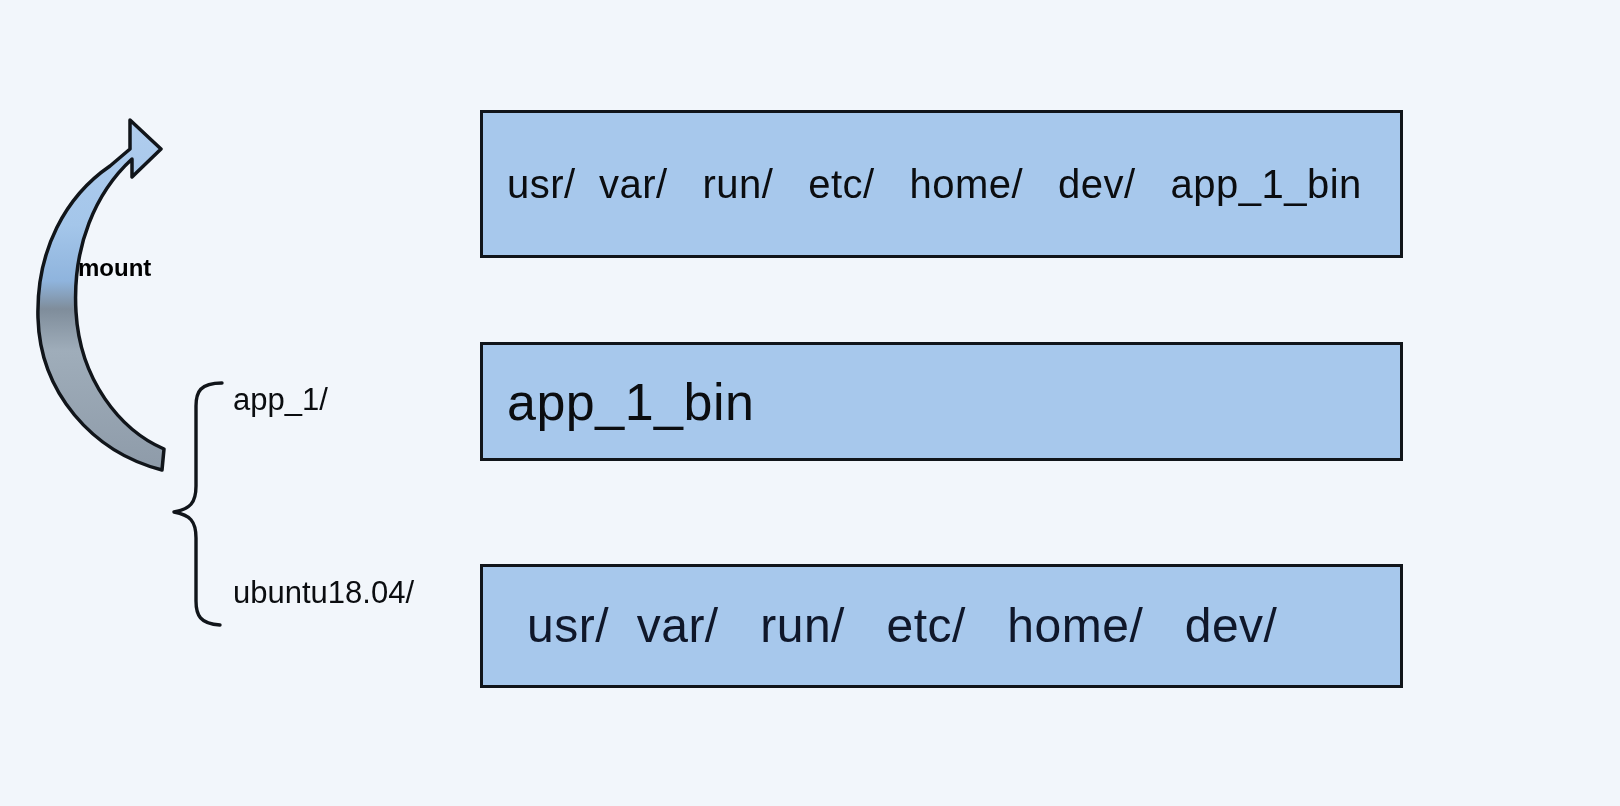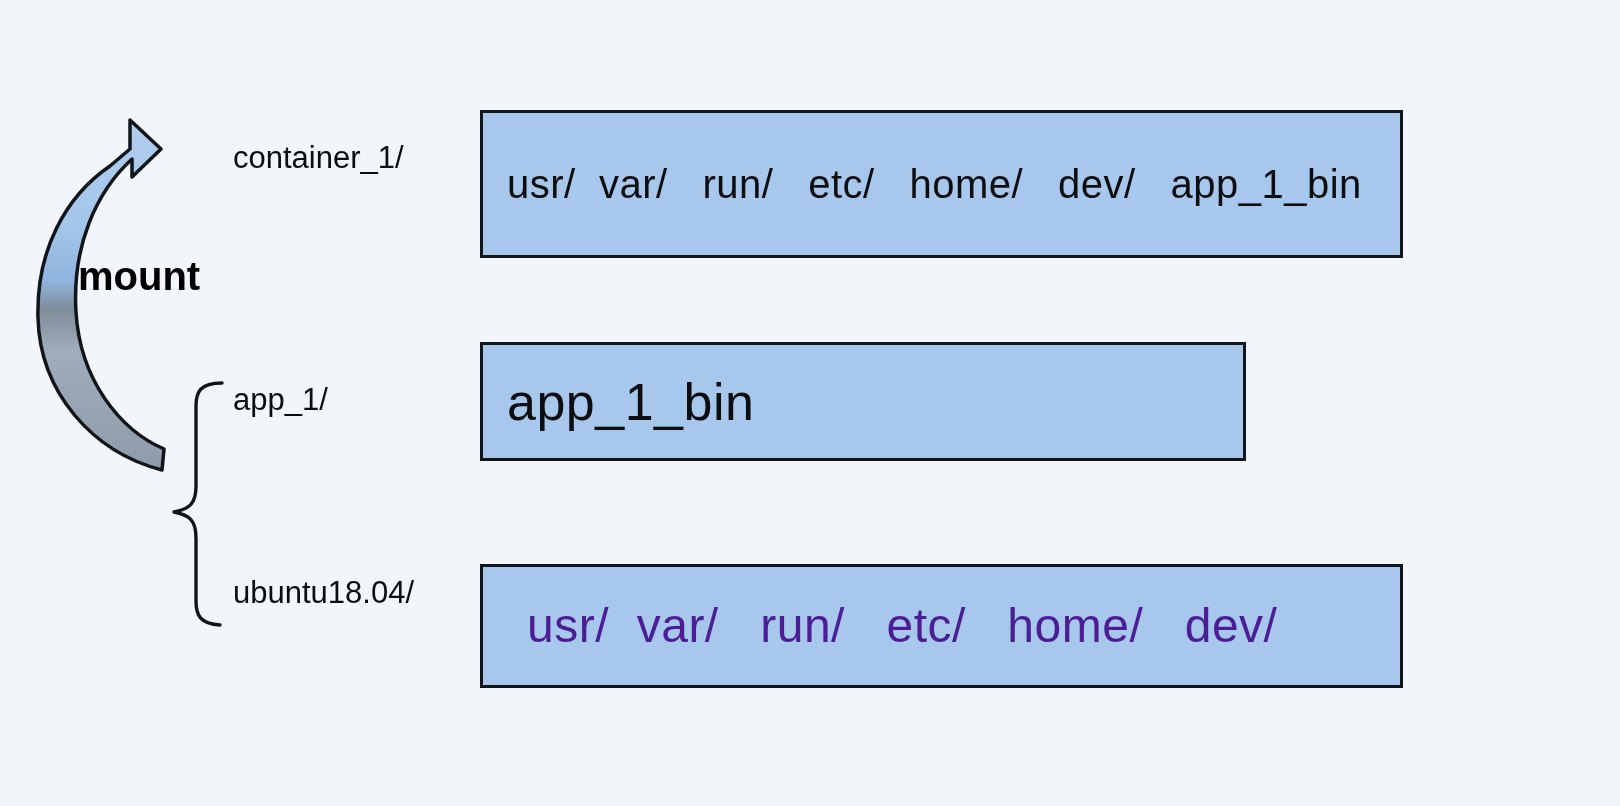--- a/index.html
+++ b/index.html
@@ -40,21 +40,21 @@
   }
   #box-container {
     left: 480px;
     top: 110px;
     width: 923px;
     height: 148px;
   }
   #box-app {
     left: 480px;
     top: 342px;
-    width: 766px;
+    width: 923px;
     height: 119px;
   }
   #box-ubuntu {
     left: 480px;
     top: 564px;
     width: 923px;
     height: 124px;
   }
   .layer-label {
     position: absolute;
@@ -75,21 +75,21 @@
   #label-ubuntu {
     left: 233px;
     top: 577px;
     text-align: right;
   }
   #label-mount {
     position: absolute;
     left: 78px;
     top: 256px;
     font-family: "Liberation Sans", sans-serif;
-    font-size: 40px;
+    font-size: 24px;
     font-weight: bold;
     color: #000000;
     line-height: 1;
     white-space: pre;
   }
   svg.overlay {
     position: absolute;
     left: 0;
     top: 0;
     width: 1620px;
@@ -147,29 +147,28 @@
                L 196,486
                C 196,503 190,509 174,512
                C 190,515 196,521 196,538
                L 196,601
                C 196,615 200,624 220,625" fill="none" stroke="#11151a" stroke-width="3.4" stroke-linecap="round" stroke-linejoin="round"></path>
     </g>
   </svg>
 
   <div id="label-mount">mount</div>
 
-  <div class="layer-label" id="label-container" style="color: rgb(11, 13, 16);">container_1/</div>
   <div class="layer-label" id="label-app" style="color: rgb(11, 13, 16); margin-top: 12px;">app_1/</div>
   <div class="layer-label" id="label-ubuntu" style="color: rgb(11, 13, 16);">ubuntu18.04/</div>
 
   <div class="fs-box" id="box-container" style="background: rgb(167, 200, 236); border-color: rgb(17, 21, 26);">
     <div class="fs-box-text" style="font-size: 40px; color: rgb(11, 13, 16);">usr/  var/   run/   etc/   home/   dev/   app_1_bin</div>
   </div>
 
   <div class="fs-box" id="box-app" style="background: rgb(167, 200, 236); border-color: rgb(17, 21, 26);">
     <div class="fs-box-text" style="font-size: 52px; color: rgb(11, 13, 16);">app_1_bin</div>
   </div>
 
   <div class="fs-box" id="box-ubuntu" style="background: rgb(167, 200, 236); border-color: rgb(17, 21, 26);">
-    <div class="fs-box-text" style="font-size: 48px; color: #4c1d95; padding-left: 44px;">usr/  var/   run/   etc/   home/   dev/</div>
+    <div class="fs-box-text" style="font-size: 48px; color: #0f172a; padding-left: 44px;">usr/  var/   run/   etc/   home/   dev/</div>
   </div>
 
 </div>
 
 </body></html>

